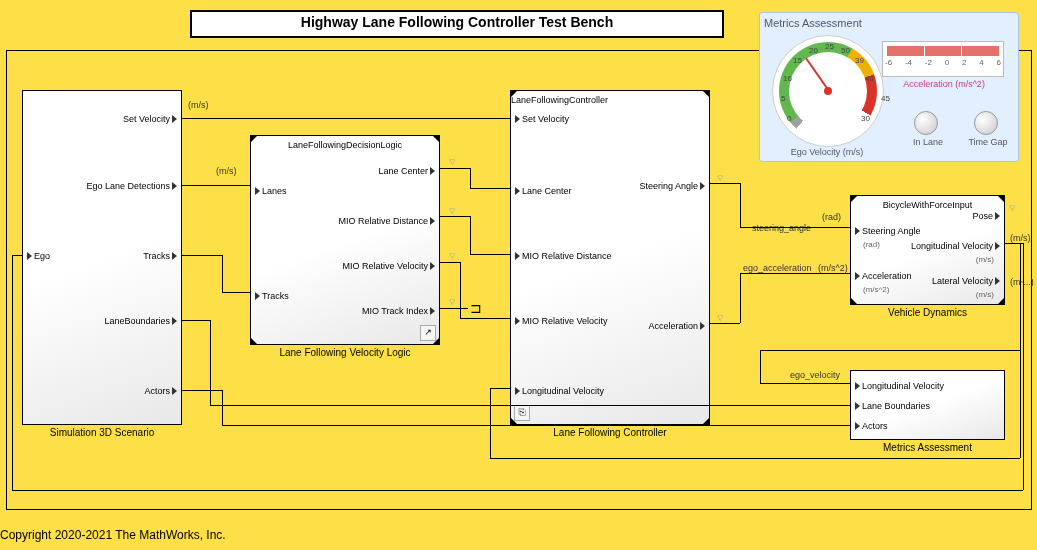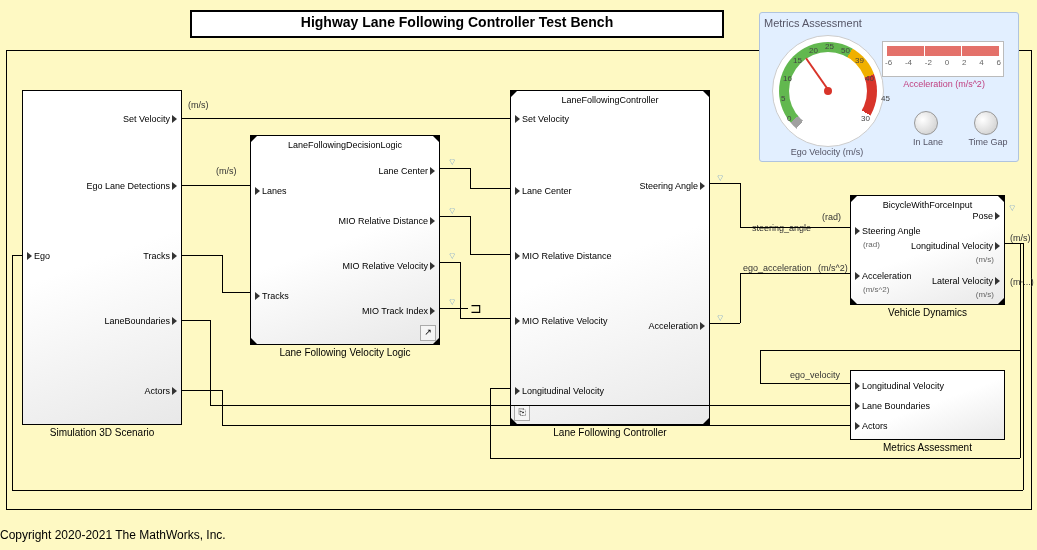--- a/index.html
+++ b/index.html
@@ -1,16 +1,16 @@
 <!DOCTYPE html>
 <html><head>
 <meta charset="utf-8">
 <style>
 body{margin:0;background:#fff;font-family:Arial,sans-serif;font-size:10px;color:#000}
-.canvas{position:relative;width:1037px;height:550px;background:#fef9c3}
+.canvas{position:relative;width:1037px;height:550px;background:#fde047}
 .outer-box{position:absolute;border:1px solid #000;box-sizing:border-box}
 .title-box{position:absolute;left:190px;top:10px;width:530px;height:24px;border:2px solid #000;text-align:center;font-weight:bold;font-size:14px;line-height:20px;background:#fff}
 .block{position:absolute;border:1px solid #000;background:linear-gradient(160deg,#fff 0%,#fff 50%,#e8e8e8 100%);box-sizing:border-box}
 .block .corner-mark{position:absolute;width:0;height:0}
 .tm-tl{top:-1px;left:-1px;border-left:8px solid #000;border-bottom:8px solid transparent}
 .tm-tr{top:-1px;right:-1px;border-right:8px solid #000;border-bottom:8px solid transparent}
 .tm-bl{bottom:-1px;left:-1px;border-left:8px solid #000;border-top:8px solid transparent}
 .tm-br{bottom:-1px;right:-1px;border-right:8px solid #000;border-top:8px solid transparent}
 .block-label{position:absolute;width:100%;text-align:center;font-size:10px}
 .port-in{position:absolute;left:4px;font-size:9px;display:flex;align-items:center}
@@ -80,21 +80,21 @@
     <div class="port-out" style="top:170px">MIO Track Index</div>
     <div class="badge" style="bottom:3px;right:3px">↗</div>
   </div>
   <div class="block-label" style="left:250px;top:347px;width:190px">Lane Following Velocity Logic</div>
 
   <div class="block" style="left:510px;top:90px;width:200px;height:335px">
     <div class="corner-mark tm-tl"></div>
       <div class="corner-mark tm-tr"></div>
       <div class="corner-mark tm-bl"></div>
       <div class="corner-mark tm-br"></div>
-    <div style="position:absolute;top:4px;width:100%;text-align:center;font-size:9px">LaneFollowingController</div>
+    <div style="position:absolute;top:4px;width:100%;font-size:9px">LaneFollowingController</div>
     <div class="port-in" style="top:23px">Set Velocity</div>
     <div class="port-in" style="top:95px">Lane Center</div>
     <div class="port-in" style="top:160px">MIO Relative Distance</div>
     <div class="port-in" style="top:225px">MIO Relative Velocity</div>
     <div class="port-in" style="top:295px">Longitudinal Velocity</div>
     <div class="port-out" style="top:90px">Steering Angle</div>
     <div class="port-out" style="top:230px">Acceleration</div>
     <div class="badge" style="bottom:3px;left:3px">⎘</div>
   </div>
   <div class="block-label" style="left:510px;top:427px;width:200px">Lane Following Controller</div>

